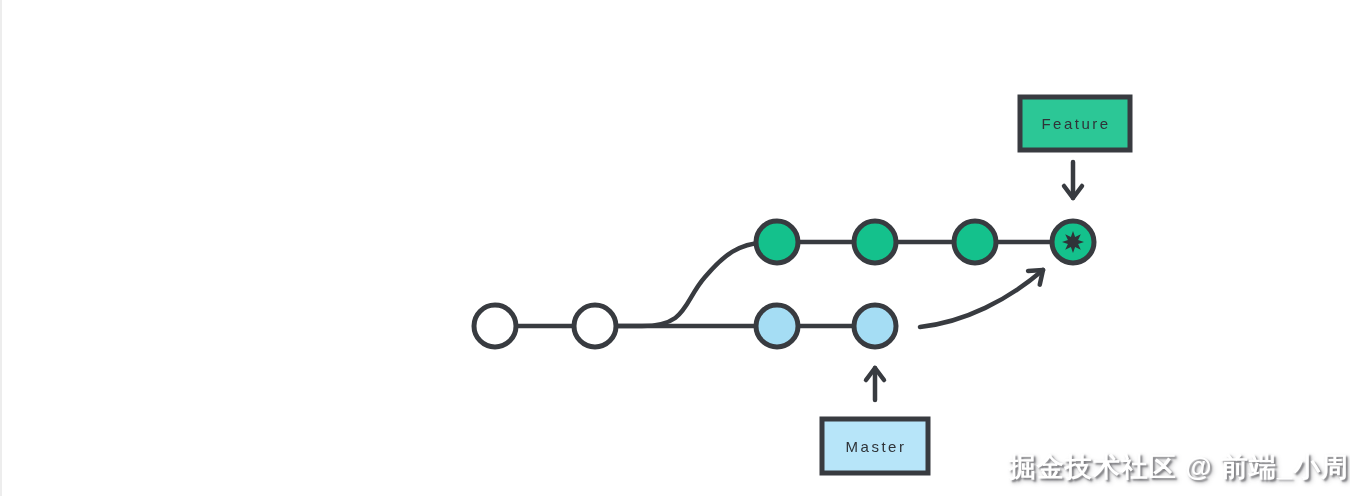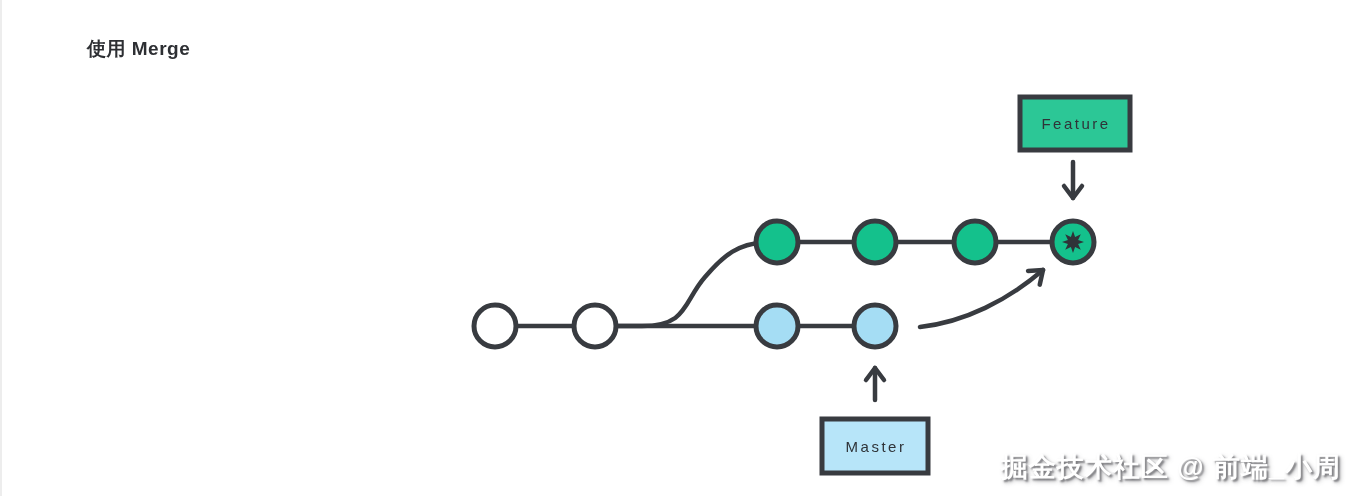--- a/index.html
+++ b/index.html
@@ -50,37 +50,36 @@
   .label-text {
     font-family: "Liberation Sans", sans-serif;
     font-size: 15px;
     letter-spacing: 2.5px;
     fill: #2f3338;
     text-anchor: middle;
   }
   .star { fill: #2f3338; }
   .watermark {
     position: absolute;
-    right: 9px;
+    right: 1px;
     top: 449px;
     font-size: 27px;
     font-weight: bold;
     color: #ffffff;
     letter-spacing: 1px;
     white-space: nowrap;
     text-shadow: 2px 2px 2px rgba(50,50,55,0.55), 3px 3px 4px rgba(90,90,95,0.35);
   }
 </style>
 </head>
 <body>
 
 <div class="screen">
   <div class="left-edge"></div>
 
-  <div class="page-title">使用 Merge</div>
 
   <svg class="diagram-svg" viewBox="0 0 1350 496">
     <defs>
       <marker id="arrowhead" markerUnits="userSpaceOnUse" markerWidth="26" markerHeight="26" refX="18" refY="13" orient="auto">
         <path d="M 6 4 L 18 13 L 6 22" fill="none" stroke="#383b40" stroke-width="4.5" stroke-linecap="round" stroke-linejoin="round"></path>
       </marker>
     </defs>
 
     <line class="edge" x1="495" y1="326" x2="880" y2="326"></line>
     <path class="edge" d="M 597 326 H 642 C 688 326 683 302 705 277 C 723 256 738 242 772 242"></path>

